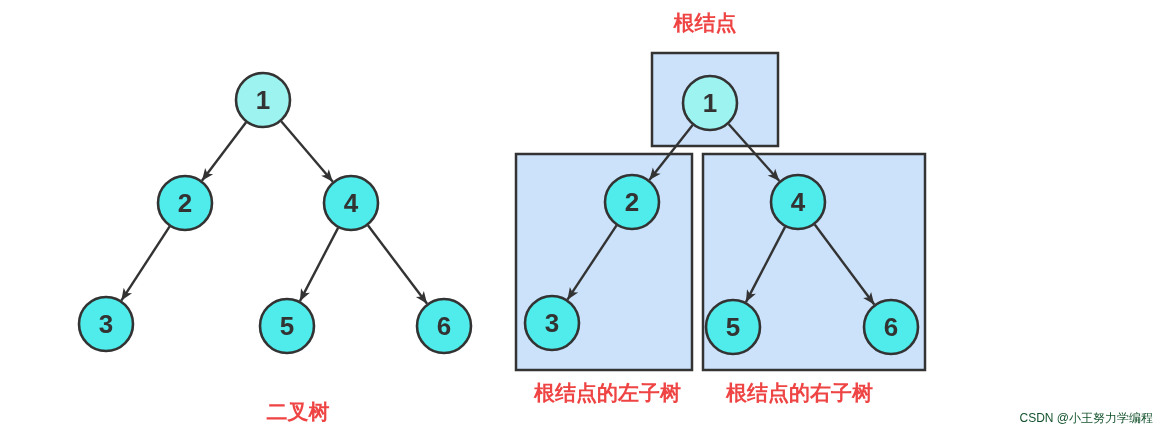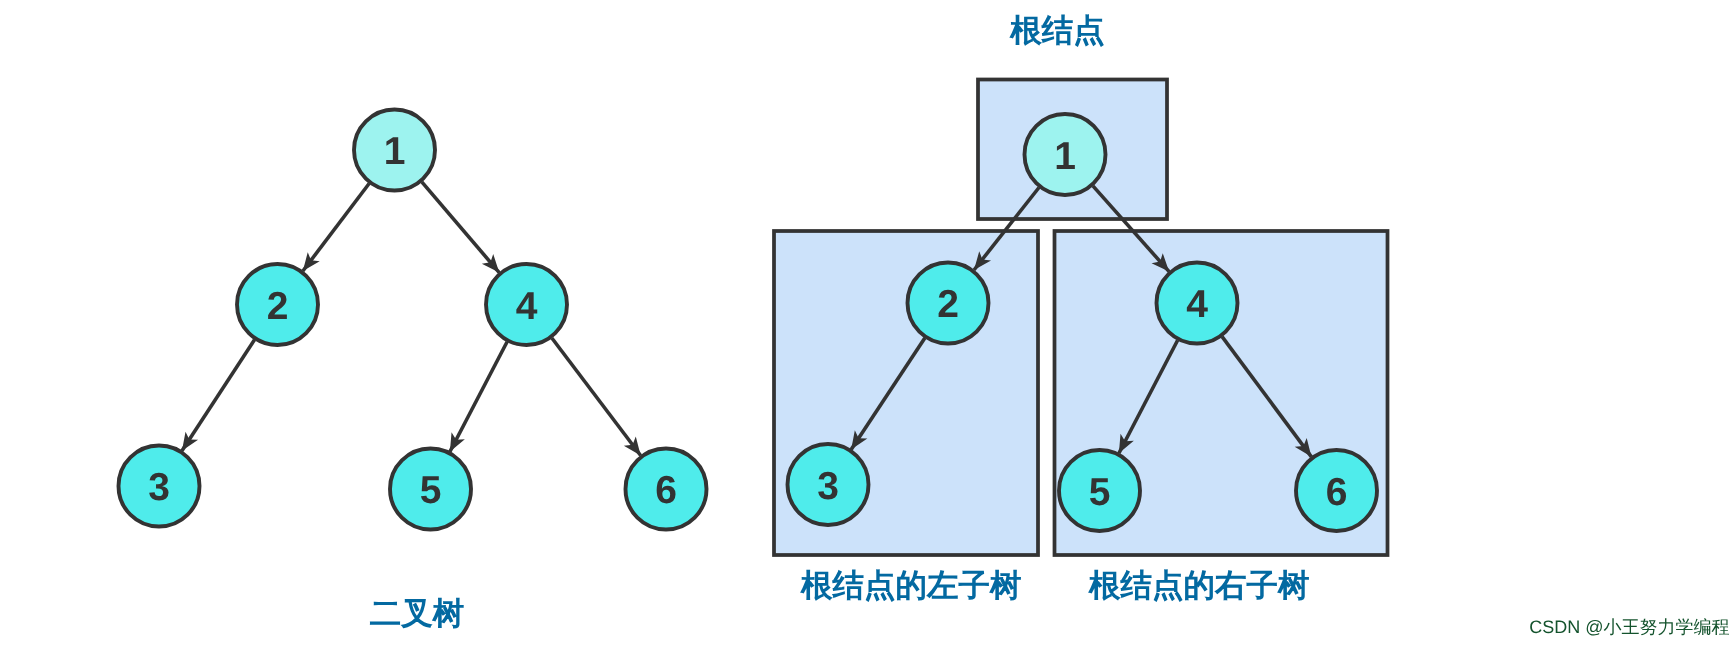--- a/index.html
+++ b/index.html
@@ -15,35 +15,35 @@
     background: #ffffff;
     overflow: hidden;
   }
   .canvas svg {
     position: absolute;
     left: 0;
     top: 0;
   }
   .label {
     position: absolute;
-    font-family: Liberation Mono, monospace;
+    font-family: Liberation Sans, sans-serif;
     font-weight: bold;
     font-size: 21px;
-    color: #0369a1;
+    color: #ef4444;
     white-space: nowrap;
     line-height: 1.1;
   }
   .title {
     left: 645px;
     top: 11px;
     width: 120px;
     text-align: center;
   }
   .caption-left {
-    left: 218px;
+    left: 238px;
     top: 400px;
     width: 120px;
     text-align: center;
   }
   .left-box-label {
     left: 534px;
     top: 381px;
   }
   .right-box-label {
     left: 726px;

